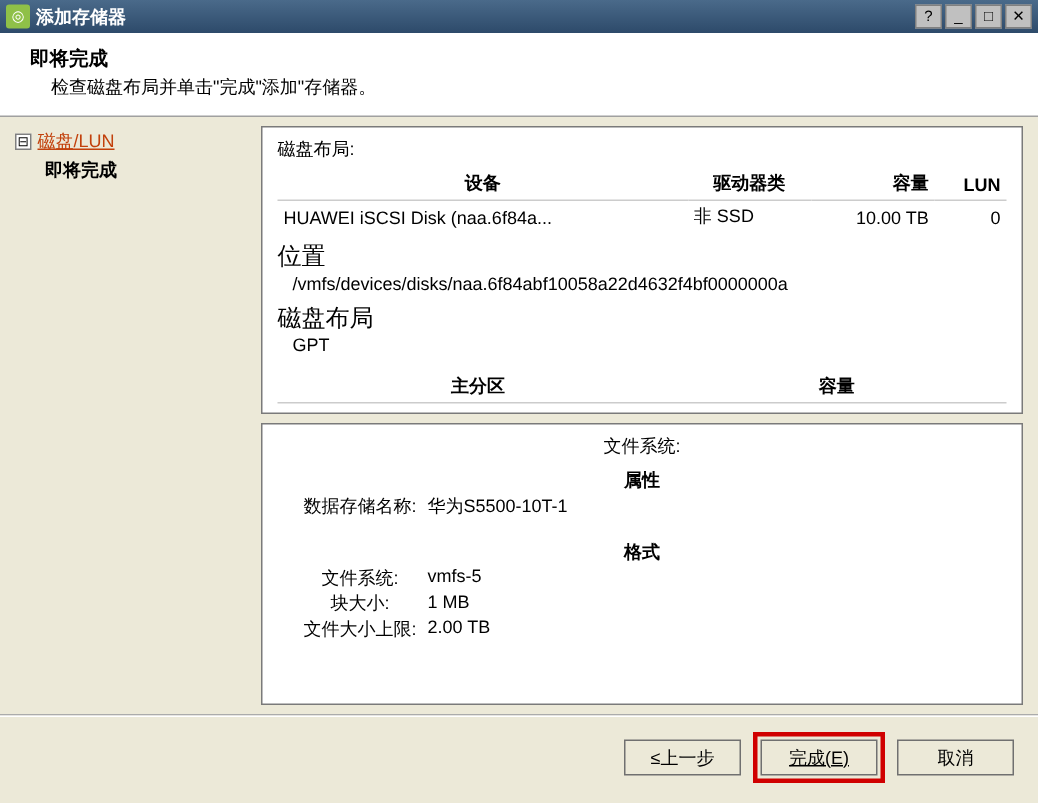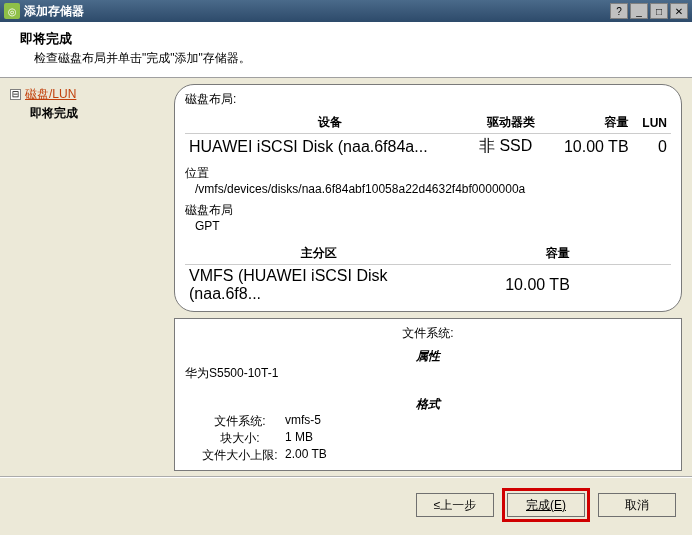--- a/index.html
+++ b/index.html
@@ -18,34 +18,34 @@
     .tree-row { display: flex; align-items: center; gap: 2px; }
     .tree-expander { width: 11px; height: 11px; border: 1px solid #808080; background: #fff; display: flex; align-items: center; justify-content: center; font-size: 9px; line-height: 1; cursor: pointer; }
     .tree-link { color: #c2410c; text-decoration: underline; cursor: pointer; margin-left: 2px; }
     .tree-bold { font-weight: bold; margin-left: 20px; margin-top: 2px; }
     .content { flex: 1; padding: 6px 10px 6px 4px; display: flex; flex-direction: column; gap: 6px; overflow: hidden; }
     .panel { border: 1px solid #7a7a7a; background: #fff; padding: 6px 10px; }
     .panel-title { font-size: 12px; margin-bottom: 4px; }
     .disk-table { width: 100%; border-collapse: collapse; margin-top: 2px; }
     .disk-table th { text-align: center; font-weight: bold; border-bottom: 1px solid #ccc; padding: 2px 4px; font-size: 12px; }
     .disk-table th.r, .disk-table td.r { text-align: right; }
-    .disk-table td { padding: 2px 4px; font-size: 16px; }
+    .disk-table td { padding: 2px 4px; font-size: 12px; }
     .indent { padding-left: 10px; }
-    .section-label { font-size: 12px; margin-top: 6px; font-family: Liberation Serif, serif; }
+    .section-label { font-size: 16px; margin-top: 6px; font-family: Liberation Serif, serif; }
     .section-value { padding-left: 10px; font-size: 12px; }
     .small-table { margin-top: 2px; }
     .small-table th { border-bottom: 1px solid #ccc; margin-left: 36px; }
     .attr-row { display: flex; }
     .attr-label { width: 100px; padding-left: 10px; }
     .attr-value { }
-    .bold { font-weight: bold; font-style: italic; }
+    .bold { font-weight: bold; }
     .footer { border-top: 2px groove #fff; padding: 10px 16px; display: flex; justify-content: flex-end; gap: 8px; align-items: center; height: 56px; }
     .btn { min-width: 78px; height: 24px; background: #ece9d8; border: 1px solid #707070; cursor: pointer; font-size: 12px; padding: 0 0; }
     .highlight-wrap { border: 3px solid #d00000; padding: 2px; display: inline-flex; text-decoration: underline; }
-    .panel1 { flex: 0 0 auto; border-radius: 20px; }
+    .panel1 { flex: 0 0 auto; }
     .panel2 { flex: 1 1 auto; text-align: center; }
   </style>
 </head>
 <body>
 
 <div class="titlebar">
   <div class="titlebar-left">
     <div class="titlebar-icon">◎</div>
     <div class="titlebar-title">添加存储器</div>
   </div>
@@ -96,33 +96,29 @@
       <div class="section-label">磁盘布局</div>
       <div class="section-value">GPT</div>
 
       <table class="disk-table small-table" style="margin-top:10px;">
         <tbody>
             <tr>
           <th style="width:55%;">主分区</th>
           <th class="r" style="width:25%;">容量</th>
           <th style="width:20%;"></th>
         </tr>
-        <tr>
-          <td>VMFS (HUAWEI iSCSI Disk (naa.6f8...</td>
-          <td class="r">10.00 TB</td>
-          <td></td>
-        </tr>
       </tbody>
         </table>
     </div>
 
     <div class="panel panel2">
       <div class="panel-title">文件系统:</div>
       <div class="bold" style="margin-top:6px;">属性</div>
       <div class="attr-row">
+        <div class="attr-label">数据存储名称:</div>
         <div class="attr-value">华为S5500-10T-1</div>
       </div>
       <div class="bold" style="margin-top:14px;">格式</div>
       <div class="attr-row">
         <div class="attr-label">文件系统:</div>
         <div class="attr-value">vmfs-5</div>
       </div>
       <div class="attr-row">
         <div class="attr-label">块大小:</div>
         <div class="attr-value">1 MB</div>

